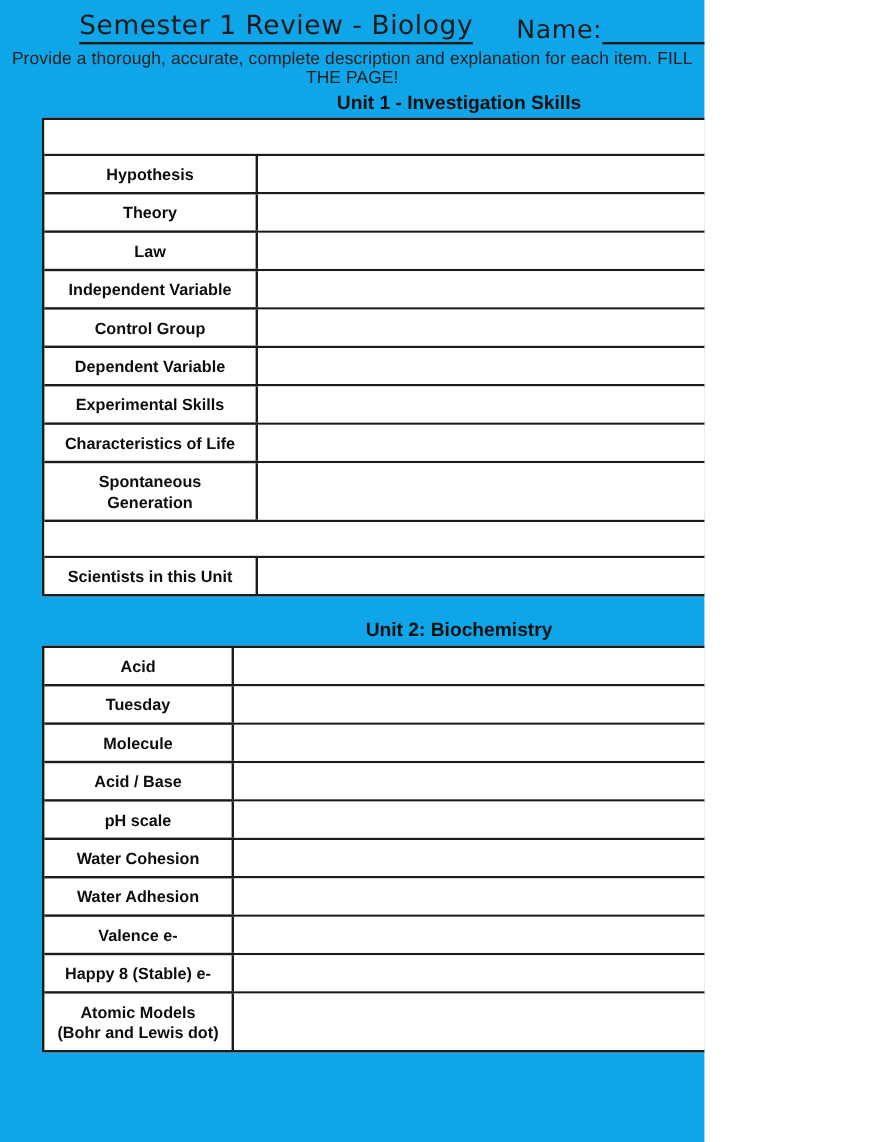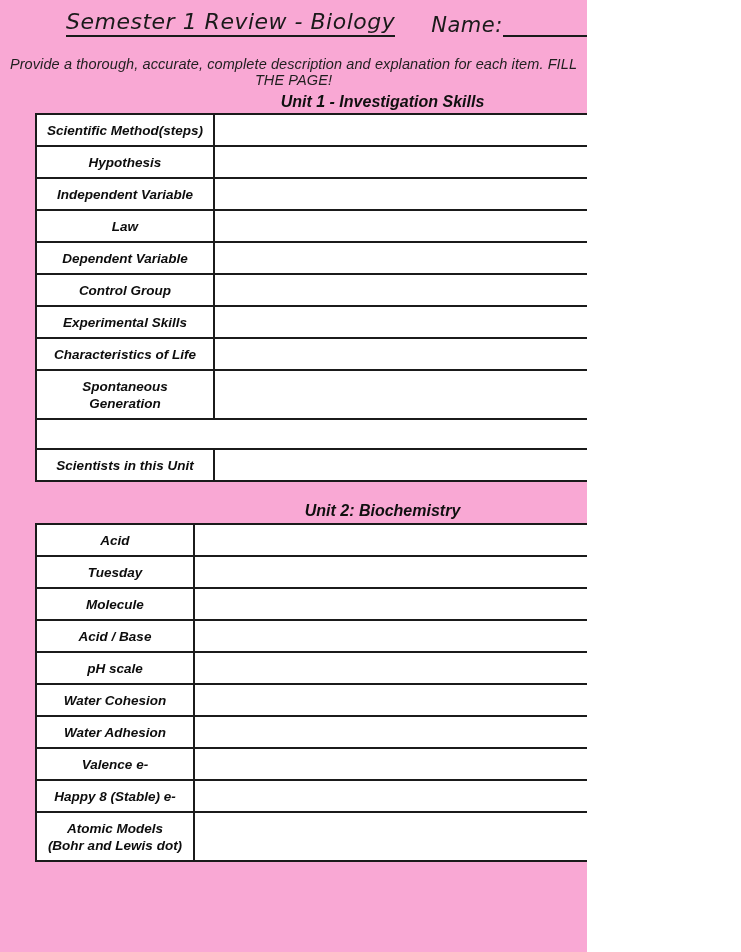--- a/index.html
+++ b/index.html
@@ -5,23 +5,22 @@
   * { margin: 0; padding: 0; box-sizing: border-box; }
   html, body {
     width: 741px;
     background: #ffffff;
     font-family: "Liberation Sans", sans-serif;
     color: #111;
   }
   .page {
     width: 587px;
     height: 952px;
-    background: #f9a8d4;
+    background: #0ea5e9;
     overflow: hidden;
-    font-style: italic;
   }
 
   
   .title-row {
     display: flex;
     align-items: flex-end;
     margin: 9px 0 0 66px;
     white-space: nowrap;
   }
   .doc-title {
@@ -48,21 +47,21 @@
   .name-line {
     display: inline-block;
     width: 238px;
     border-bottom: 2px solid #1a1a1a;
     height: 24px;
   }
   .instr1 {
     text-align: center;
     font-size: 14.5px;
     color: #1f1f1f;
-    margin-top: 19px;
+    margin-top: 4px;
     letter-spacing: 0.1px;
   }
   .instr2 {
     text-align: center;
     font-size: 12.3px;
     font-weight: bold;
     color: #141414;
     margin-top: 4px;
   }
 
@@ -119,41 +118,44 @@
       <span class="name-label">Name:</span>
       <span class="name-line"></span>
     </span>
   </div>
 
   <div class="instr1">Provide a thorough, accurate, complete description and explanation for each item. FILL THE PAGE!</div>
 
   <div class="section-heading heading-1">Unit 1 - Investigation Skills</div>
   <div class="unit-table table-0">
       <div class="trow">
-        <div class="label-cell">Scientific Method(steps)</div>
         <div class="answer-cell"></div>
       </div>
       <div class="trow">
         <div class="label-cell">Hypothesis</div>
         <div class="answer-cell"></div>
       </div>
       <div class="trow">
+        <div class="label-cell">Theory</div>
+        <div class="answer-cell"></div>
+      </div>
+      <div class="trow">
+        <div class="label-cell">Law</div>
+        <div class="answer-cell"></div>
+      </div>
+      <div class="trow">
         <div class="label-cell">Independent Variable</div>
         <div class="answer-cell"></div>
       </div>
       <div class="trow">
-        <div class="label-cell">Law</div>
+        <div class="label-cell">Control Group</div>
         <div class="answer-cell"></div>
       </div>
       <div class="trow">
         <div class="label-cell">Dependent Variable</div>
-        <div class="answer-cell"></div>
-      </div>
-      <div class="trow">
-        <div class="label-cell">Control Group</div>
         <div class="answer-cell"></div>
       </div>
       <div class="trow">
         <div class="label-cell">Experimental Skills</div>
         <div class="answer-cell"></div>
       </div>
       <div class="trow">
         <div class="label-cell">Characteristics of Life</div>
         <div class="answer-cell"></div>
       </div>

